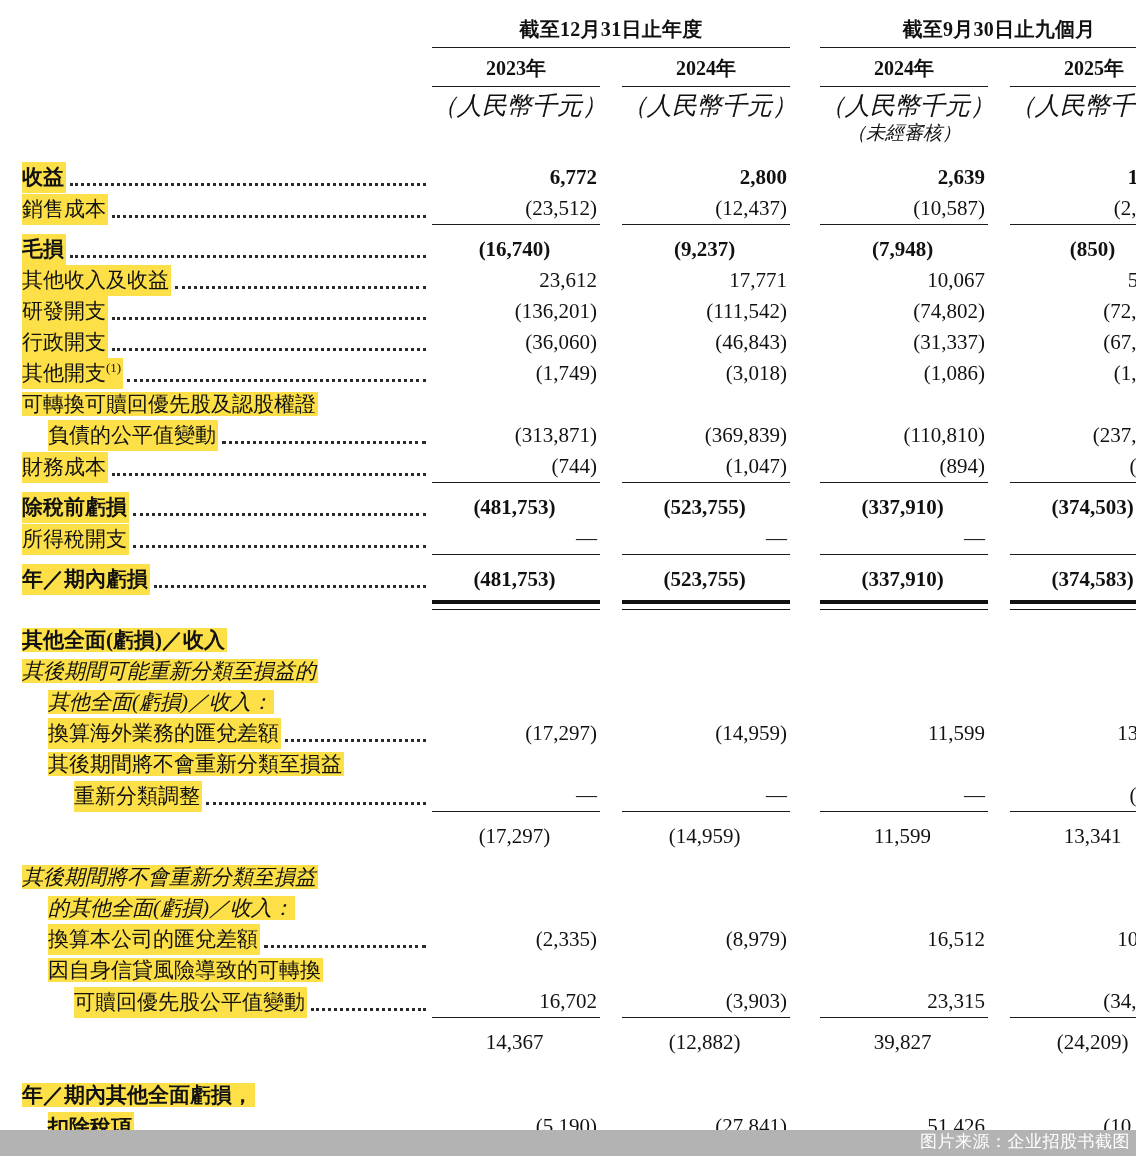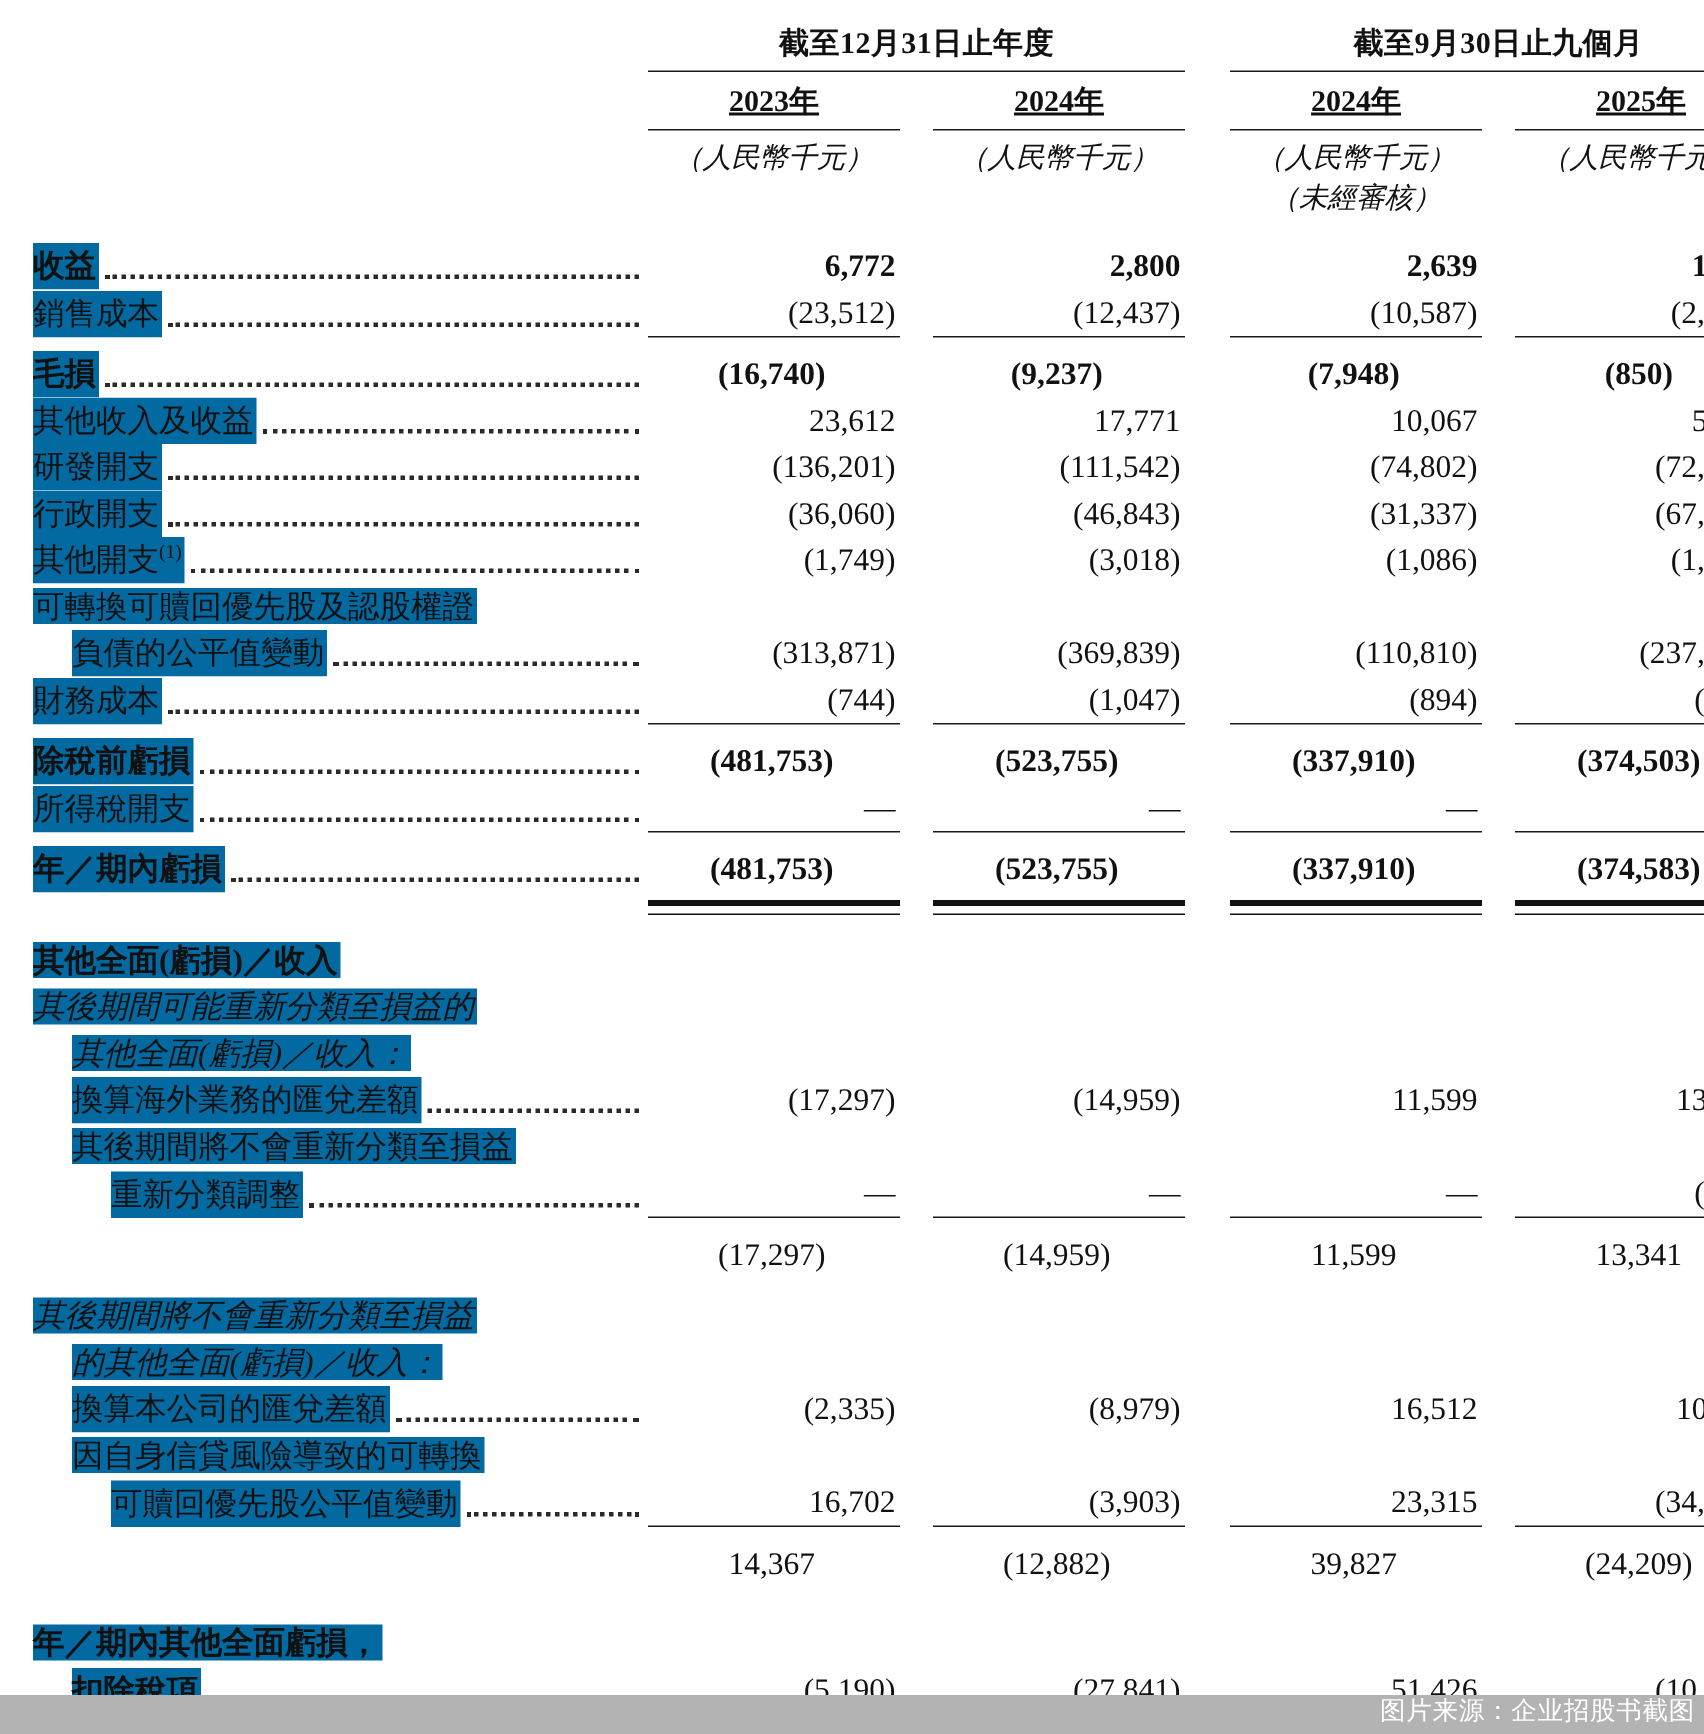--- a/index.html
+++ b/index.html
@@ -47,46 +47,45 @@
     letter-spacing:.3px;
   }
   .rule-under{border-bottom:1.4px solid #1a1a1a;}
   .yr{
     text-align:center;
     font-weight:bold;
     font-size:20px;
     line-height:30px;
     padding-top:5px;
     padding-bottom:3px;
-    text-decoration:underline;
   }
   .unit{
     text-align:center;
     font-style:italic;
-    font-size:19px;
+    font-size:25px;
     line-height:28px;
     padding-top:5px;
     white-space:nowrap;
   }
   .unit2{
     text-align:center;
     font-style:italic;
     font-size:19px;
     line-height:26px;
   }
 
   
   .lab{
     font-size:21px;
     line-height:31px;
     white-space:nowrap;
     position:relative;
     padding-right:6px;
   }
-  .lab .txt{background:#0369a1;padding-right:2px;}
+  .lab .txt{background:#fde047;padding-right:2px;}
   .lab.dots{
     overflow:hidden;
   }
   .lab.dots .txt::after{
     content:"";
   }
   .lab.dots > .inner{
     display:flex;
     align-items:flex-end;
     width:100%;

